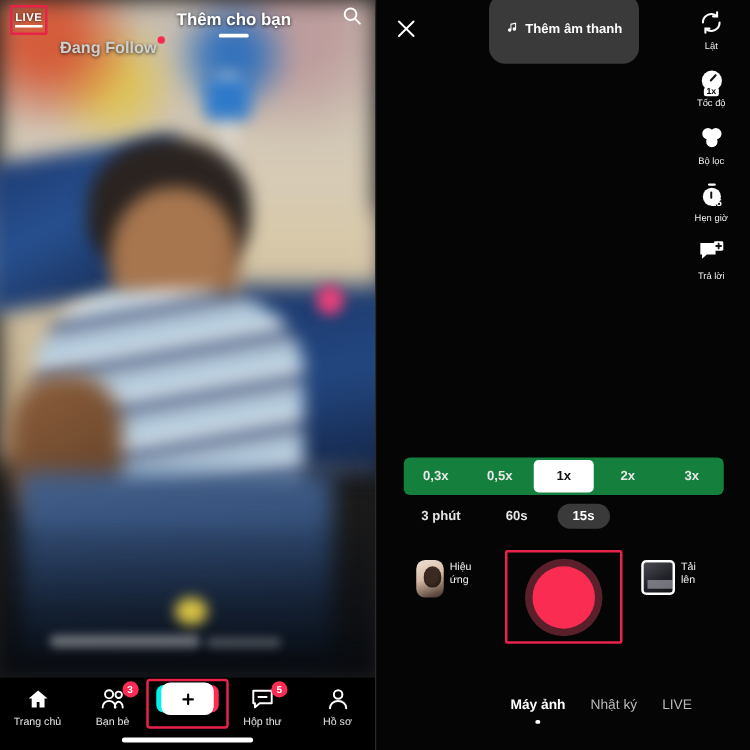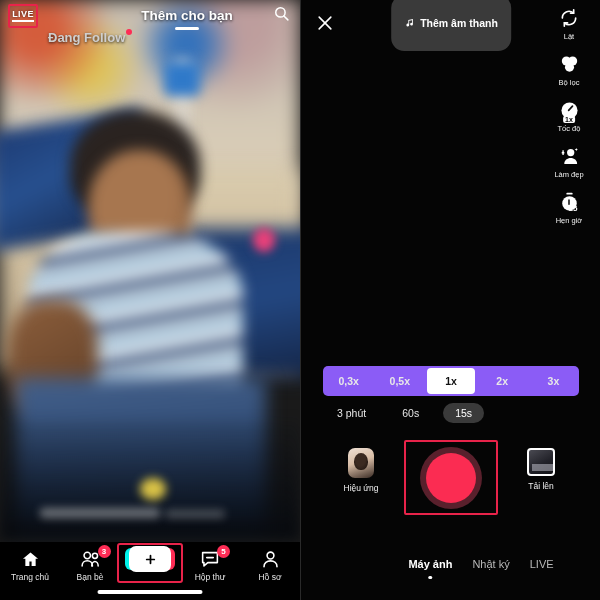--- a/index.html
+++ b/index.html
@@ -142,32 +142,32 @@
     display:flex; flex-direction:column; align-items:center; gap:11px; }
   .tool { display:flex; flex-direction:column; align-items:center; gap:2px; width:46px; }
   .tool-ic { height:24px; display:flex; align-items:center; justify-content:center; position:relative; }
   .tool-label { font-size:7.5px; color:#f0f0f0;text-align:right; }
   .speed-chip { position:absolute; bottom:-1px; left:50%; transform:translateX(-50%);
     font-size:7px; font-weight:bold; color:#000; background:#fff; border-radius:2px; padding:0 2px; }
   .timer-num { position:absolute; right:2px; bottom:1px; font-size:8px; font-weight:bold; color:#fff; }
 
   
   .speed-row { position:absolute; left:22px; top:366px; width:256px; height:30px;
-    background:#8b5cf6; border-radius:5px; display:flex; align-items:center; }
+    background:#15803d; border-radius:5px; display:flex; align-items:center; }
   .speed-opt { flex:1; text-align:center; font-size:10.5px; color:#e8e8e8; font-weight:bold;
     line-height:26px; margin:2px; border-radius:4px; }
   .speed-opt.sel { background:#fff; color:#111; }
 
   .dur-row { position:absolute; left:24px; top:403px; display:flex; align-items:center; gap:12px; }
-  .dur-opt { font-size:10.5px; color:#e6e6e6; font-weight:normal; padding:4px 12px; border-radius:11px;text-align:center; }
+  .dur-opt { font-size:10.5px; color:#e6e6e6; font-weight:bold; padding:4px 12px; border-radius:11px;text-align:center; }
   .dur-opt.sel { background:#3a3a3a; color:#fff; }
 
   
   .rec-row { position:absolute; left:0; top:440px; width:300px; height:75px; }
-  .side-btn { position:absolute; display:flex; flex-direction:column; align-items:center; gap:5px; width:56px; }
+  .side-btn { position:absolute; display:flex; flex-direction:row; gap:5px; width:56px; }
   .side-btn.fx { left:32px; top:8px; }
   .side-btn.up { left:212px; top:8px; }
   .side-label { font-size:8.5px; color:#f0f0f0; }
   .fx-thumb { width:26px; height:30px; border-radius:7px; overflow:hidden; position:relative;
     background:linear-gradient(160deg,#efe0d4 0%,#d8bda6 45%,#3a2b24 100%); }
   .fx-thumb:after { content:""; position:absolute; left:6px; top:5px; width:14px; height:17px;
     border-radius:50% 50% 45% 45%; background:radial-gradient(ellipse at 45% 35%,#3b2a21 0 45%,#1a120e 100%); }
   .up-thumb { width:28px; height:28px; border-radius:4px; border:2px solid #fff;
     background:linear-gradient(150deg,#4a4a52 0%,#23232a 55%,#121216 100%); position:relative; overflow:hidden; }
   .up-thumb:after { content:""; position:absolute; left:3px; bottom:3px; width:22px; height:7px;
@@ -320,69 +320,70 @@
               <path d="M20 12a8 8 0 0 1-13.2 6.1"></path>
             <path d="M17.6 2.2v3.9h-3.9"></path>
               <path d="M6.4 21.8v-3.9h3.9"></path>
           </svg>
         </div>
         <div class="tool-label">Lật</div>
       </div>
 
       <div class="tool">
         <div class="tool-ic">
+          <svg width="21" height="21" viewBox="0 0 24 24" fill="#fff">
+            <circle cx="12" cy="12" r="9.2"></circle>
+          </svg>
+          <svg style="position:absolute;left:50%;top:50%;transform:translate(-50%,-50%)" width="21" height="21" viewBox="0 0 24 24" fill="none" stroke="#111" stroke-width="1.9" stroke-linecap="round">
+            <line x1="11.6" y1="12.4" x2="16" y2="7.6"></line>
+          </svg>
+          <span class="speed-chip">1x</span>
+        </div>
+        <div class="tool-label">Tốc độ</div>
+      </div>
+
+      <div class="tool">
+        <div class="tool-ic">
           <svg width="21" height="20" viewBox="0 0 24 22" fill="#fff">
             <circle cx="8.4" cy="7.6" r="5.2"></circle>
               <circle cx="15.6" cy="7.6" r="5.2"></circle>
               <circle cx="12" cy="14.6" r="5.2"></circle>
           </svg>
         </div>
         <div class="tool-label">Bộ lọc</div>
       </div>
 
-      <div class="tool">
-        <div class="tool-ic">
-          <svg width="21" height="21" viewBox="0 0 24 24" fill="#fff">
-            <circle cx="12" cy="12" r="9.2"></circle>
-          </svg>
-          <svg style="position:absolute;left:50%;top:50%;transform:translate(-50%,-50%)" width="21" height="21" viewBox="0 0 24 24" fill="none" stroke="#111" stroke-width="1.9" stroke-linecap="round">
-            <line x1="11.6" y1="12.4" x2="16" y2="7.6"></line>
-          </svg>
-          <span class="speed-chip">1x</span>
-        </div>
-        <div class="tool-label">Tốc độ</div>
-      </div>
-
-      <div class="tool">
-        <div class="tool-ic">
-          <svg width="22" height="20" viewBox="0 0 26 22" fill="#fff">
-            <circle cx="15" cy="7" r="4.3"></circle>
-            <path d="M7.4 20.5c0-4.4 3.5-7 7.6-7s7.6 2.6 7.6 7z"></path>
-            <path d="M4.4 6.2h3.1v1.9H4.4z"></path>
-              <path d="M5.2 4.3h1.6v5.6H5.2z"></path>
-            <path d="M21.6 1.4l.55 1.45 1.45.55-1.45.55-.55 1.45-.55-1.45-1.45-.55 1.45-.55z"></path>
-          </svg>
-        </div>
-        <div class="tool-label">Làm đẹp</div>
-      </div>
 
       <div class="tool">
         <div class="tool-ic">
           <svg width="21" height="22" viewBox="0 0 24 24" fill="#fff">
             <rect x="8.4" y="1.4" width="7.2" height="2.1" rx="1"></rect>
             <circle cx="12" cy="13.6" r="8.3"></circle>
           </svg>
           <svg style="position:absolute;left:50%;top:55%;transform:translate(-50%,-50%)" width="21" height="21" viewBox="0 0 24 24" fill="none" stroke="#111" stroke-width="1.8" stroke-linecap="round">
             <line x1="12" y1="13.4" x2="12" y2="8.6"></line>
           </svg>
           <span class="timer-num">15</span>
         </div>
         <div class="tool-label">Hẹn giờ</div>
       </div>
 
+      <div class="tool">
+        <div class="tool-ic">
+          <svg width="22" height="20" viewBox="0 0 24 22" fill="#fff">
+            <path d="M2.4 2.6h13.4v10.1H8.1L3.9 16.4v-3.7H2.4z"></path>
+            <rect x="14.4" y="1.2" width="8.2" height="8.2" rx="1.2"></rect>
+          </svg>
+          <svg style="position:absolute;left:50%;top:50%;transform:translate(-50%,-50%)" width="22" height="20" viewBox="0 0 24 22" fill="none" stroke="#111" stroke-width="1.6" stroke-linecap="round">
+            <line x1="18.5" y1="3.2" x2="18.5" y2="7.4"></line>
+              <line x1="16.4" y1="5.3" x2="20.6" y2="5.3"></line>
+          </svg>
+        </div>
+        <div class="tool-label">Trả lời</div>
+      </div>
     </div>
 
     <div class="speed-row">
       <div class="speed-opt">0,3x</div>
       <div class="speed-opt">0,5x</div>
       <div class="speed-opt sel">1x</div>
       <div class="speed-opt">2x</div>
       <div class="speed-opt">3x</div>
     </div>
 

